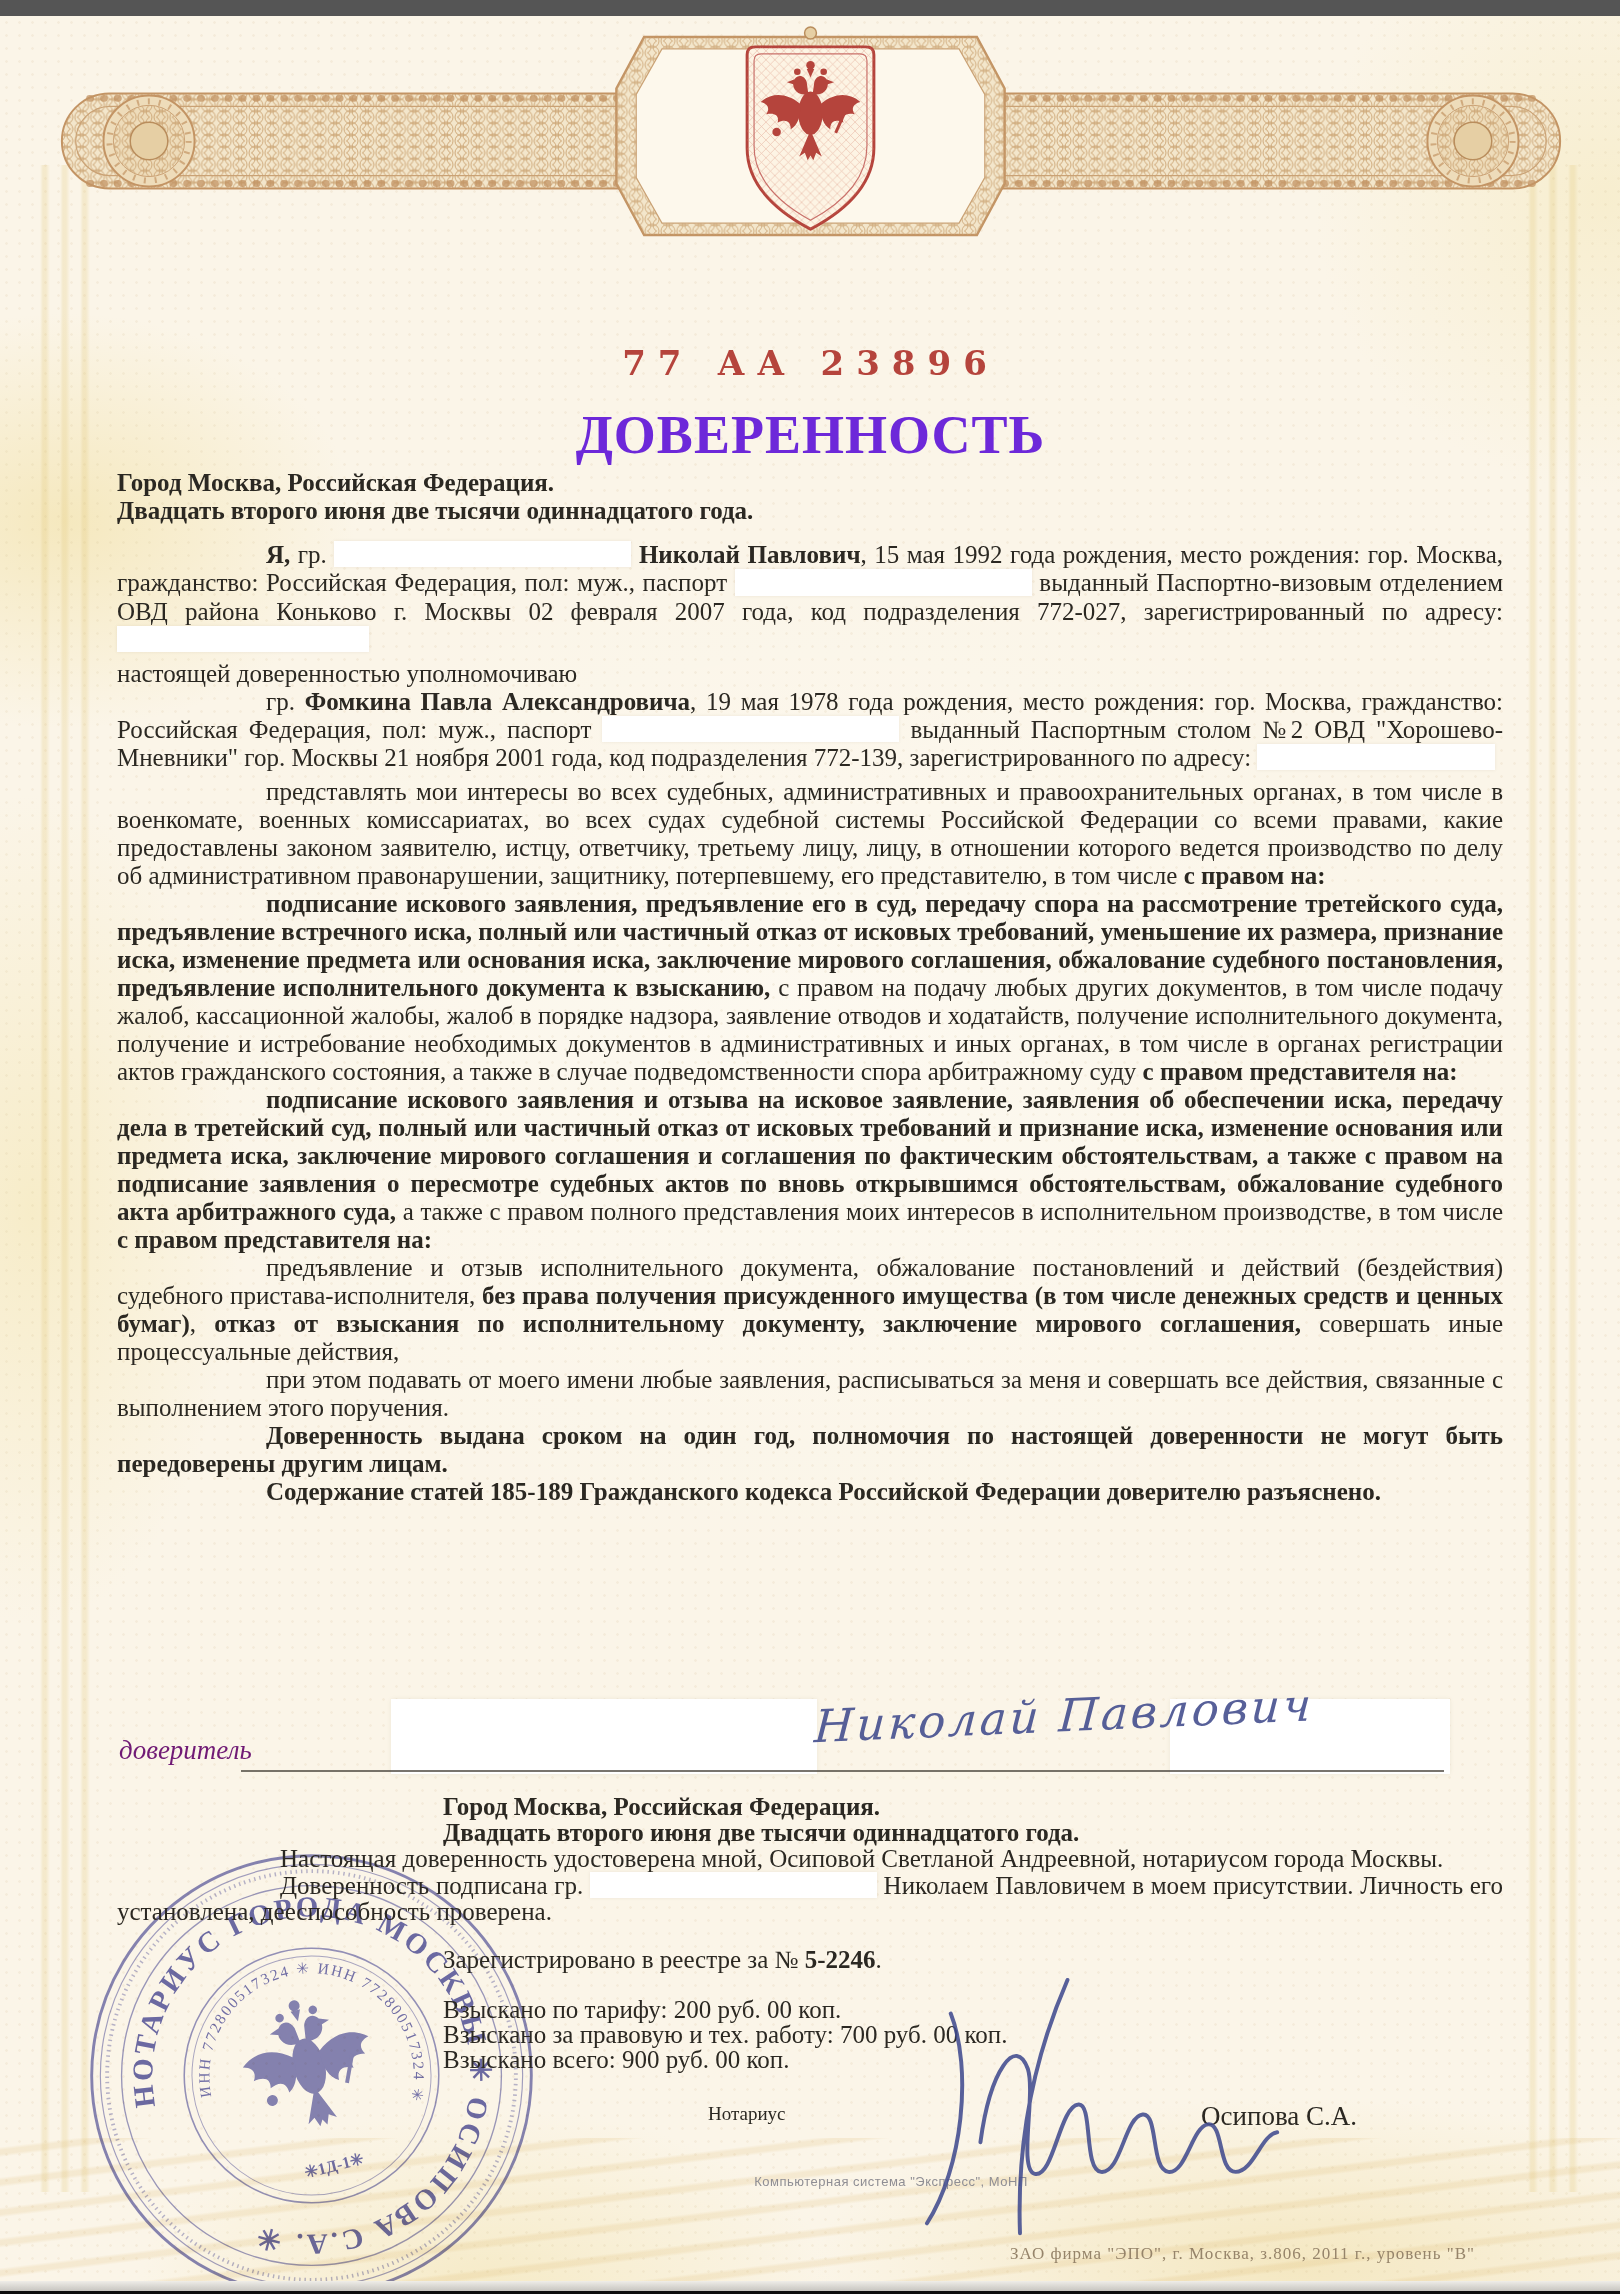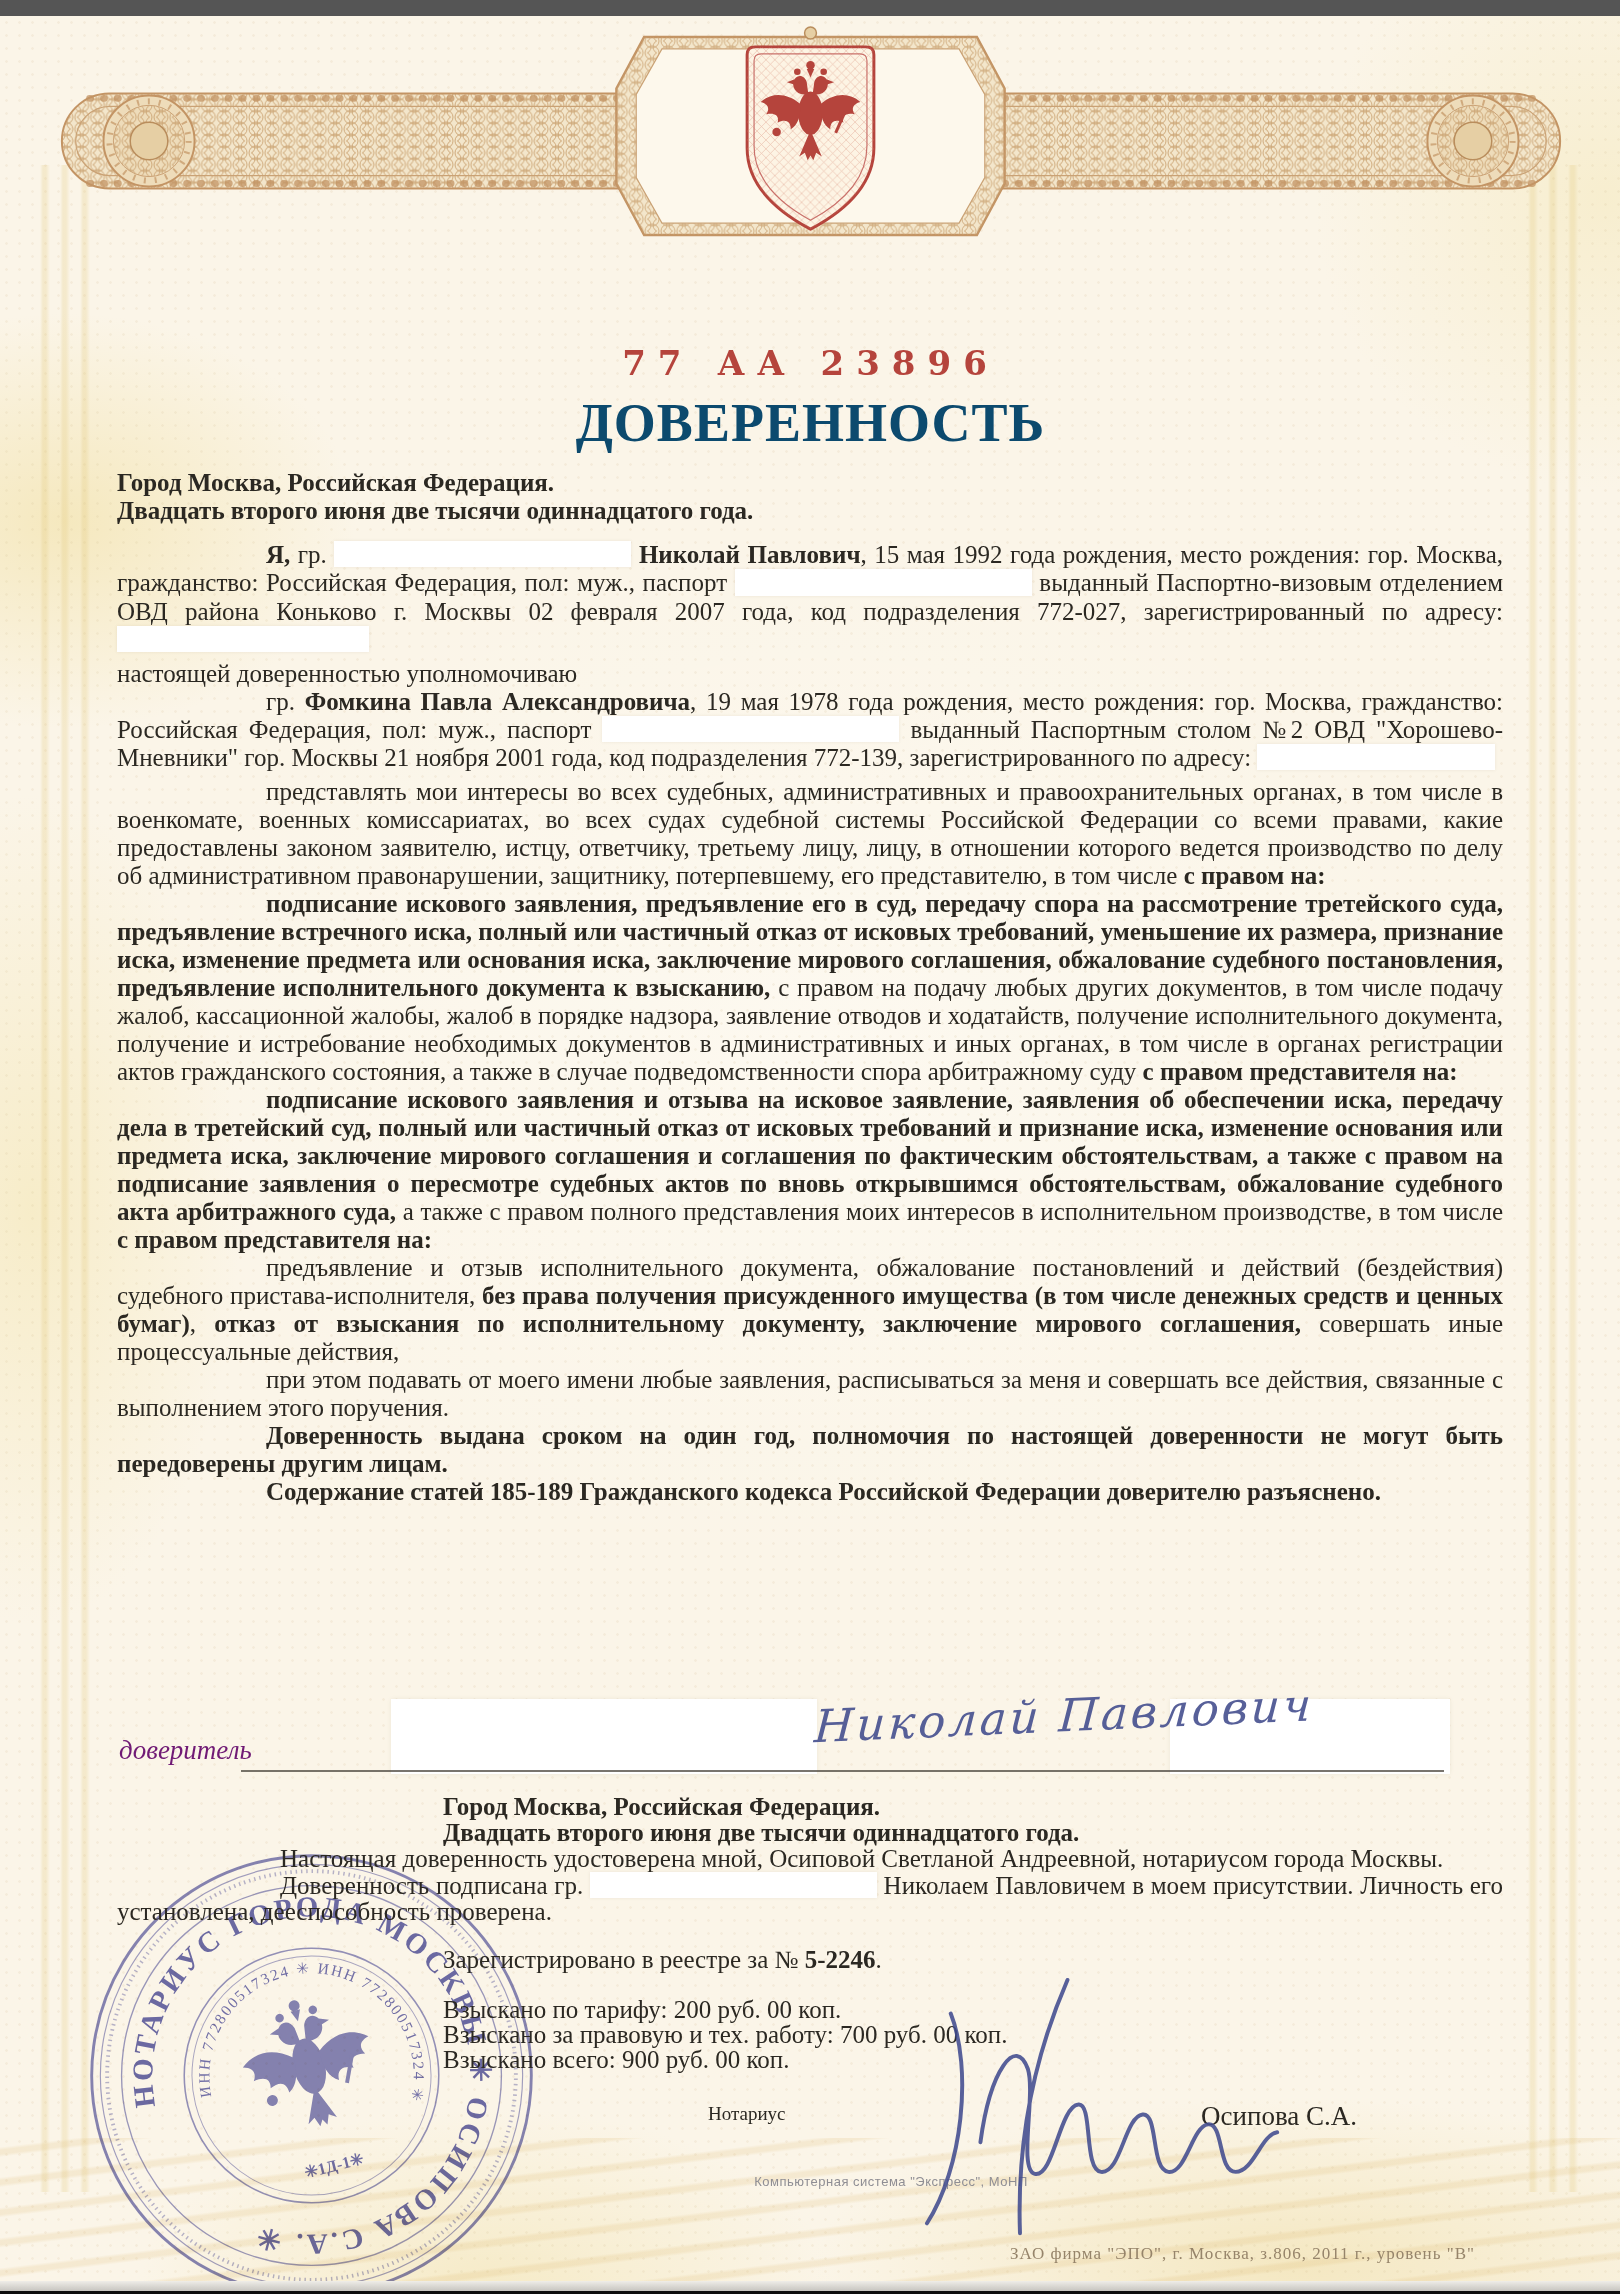--- a/index.html
+++ b/index.html
@@ -19,22 +19,22 @@
   .edge-band{position:absolute;top:149px;bottom:119px;width:57px;pointer-events:none;opacity:.5;filter:blur(0.6px);
     background:repeating-linear-gradient(90deg, rgba(224,198,120,0) 0 4px, rgba(224,198,120,.5) 7px 10px, rgba(224,198,120,0) 14px 20px);}
   .edge-left{left:36px;} .edge-right{right:40px;}
   .bottom-waves{position:absolute;left:0;right:0;bottom:24px;height:149px;pointer-events:none;opacity:.55;
     background:repeating-linear-gradient(173deg, rgba(222,188,120,0) 0 9px, rgba(222,188,120,.38) 12px 16px, rgba(222,188,120,0) 19px 30px);}
   
   .banner{position:absolute;top:6px;left:50px;width:1522px;height:228px;}
   
   .serial{position:absolute;top:327px;left:0;width:100%;text-align:center;
     font-family:"DejaVu Serif",serif;font-weight:bold;font-size:34px;letter-spacing:12px;color:#b5443c;}
-  .title{position:absolute;top:376px;left:0;width:100%;text-align:center;
-    font-weight:bold;font-size:54px;letter-spacing:1px;color:#0c4a6e;}
+  .title{position:absolute;top:388px;left:0;width:100%;text-align:center;
+    font-weight:bold;font-size:54px;letter-spacing:1px;color:#6d28d9;}
   
   .body{position:absolute;top:453px;left:117px;width:1386px;font-size:25px;line-height:28px;text-align:justify;}
   .para{margin:0;text-indent:149px;}
   .para .b{font-weight:bold;}
   .noindent{text-indent:0;}
   .center{text-indent:0;}
   .gap{margin-top:16px;}
   .gap-sm{margin-top:6px;}
   .ml{margin-left:163px;text-indent:0;text-align:left;}
   .redact{display:inline-block;height:1.05em;background:#ffffff;vertical-align:-4px;box-shadow:0 0 3px rgba(120,110,80,.12);}

